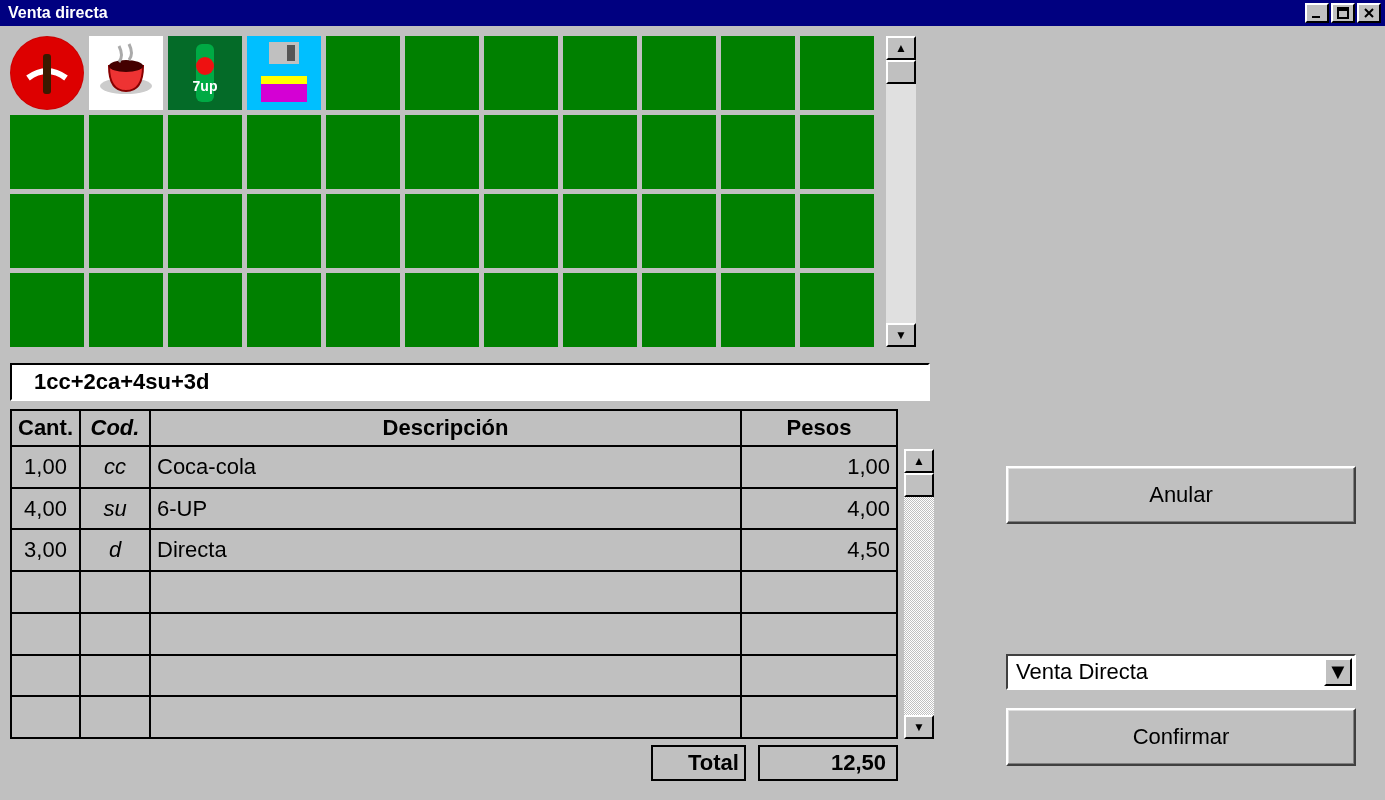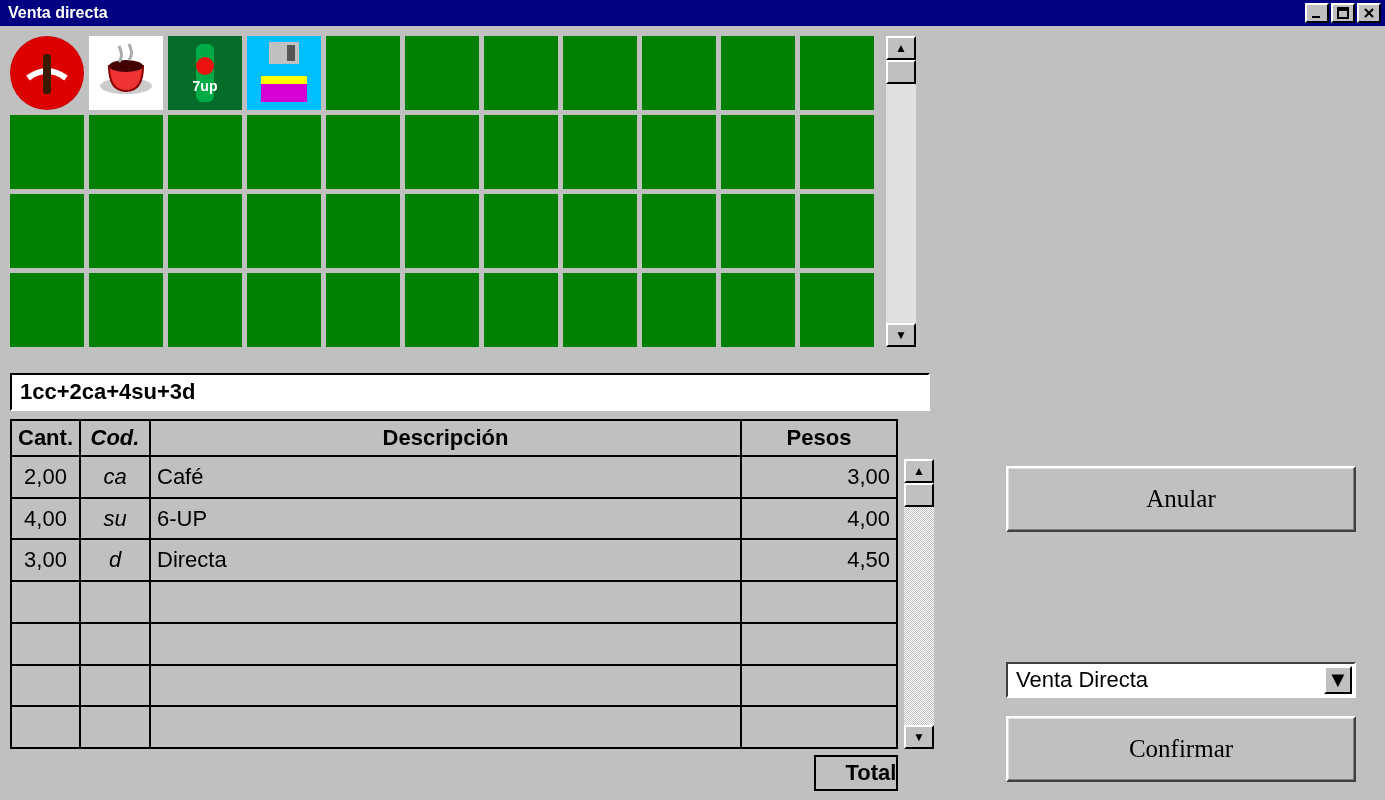--- a/index.html
+++ b/index.html
@@ -94,31 +94,31 @@
     position:absolute; top:0; left:0; right:0; height:24px;
     background:#c0c0c0;
     border-top: 2px solid #fff;
     border-left: 2px solid #fff;
     border-right: 2px solid #000;
     border-bottom: 2px solid #000;
   }
 
   
   .cmd-input {
-    margin-top: 26px;
+    margin-top: 16px;
     width: 920px;
     height: 38px;
     border-top: 2px solid #000;
     border-left: 2px solid #000;
     border-right: 2px solid #fff;
     border-bottom: 2px solid #fff;
     background: #fff;
     font-size: 22px;
     font-weight: bold;
-    padding: 4px 8px;
+    padding: 4px 22px;
     font-family: inherit;
     outline: none;
   }
 
   
   .items-area {
     margin-top: 8px;
     display:flex;
     gap:6px;
     width:930px;
@@ -162,43 +162,42 @@
   }
   .total-label, .total-value {
     border: 2px solid #000;
     background:#c0c0c0;
     font-size:22px;
     font-weight:bold;
     padding: 3px 10px;
     height: 36px;
     display:flex; align-items:center;
   }
-  .total-label { width:84px; justify-content:center;padding-left:40px; }
+  .total-label { width:95px; justify-content:center;padding-left:40px; }
   .total-value { width:140px; justify-content:flex-end; }
 
   
   .side-panel {
     position:absolute;
     left: 1006px;
     top: 440px;
     width: 350px;
   }
   .big-btn {
     width: 350px;
-    height: 66px;
+    height: 58px;
     background:#c0c0c0;
     border-top: 2px solid #fff;
     border-left: 2px solid #fff;
     border-right: 2px solid #404040;
     border-bottom: 2px solid #404040;
     box-shadow: inset -1px -1px 0 #808080, inset 1px 1px 0 #dfdfdf;
-    font-size: 25px;
+    font-size: 22px;
     display:flex; align-items:center; justify-content:center;
     cursor:pointer;
-    font-family:Liberation Serif, serif;
   }
   .anular-btn { margin-bottom: 130px; }
   .dropdown {
     width:350px; height:36px;
     border-top: 2px solid #404040;
     border-left: 2px solid #404040;
     border-right: 2px solid #fff;
     border-bottom: 2px solid #fff;
     background:#fff;
     display:flex; align-items:center;
@@ -340,24 +339,24 @@
       <thead>
         <tr>
           <th class="col-qty">Cant.</th>
           <th class="col-code">Cod.</th>
           <th class="col-desc">Descripción</th>
           <th class="col-price">Pesos</th>
         </tr>
       </thead>
       <tbody id="itemsBody">
           <tr>
-            <td class="col-qty">2,00</td>
-            <td class="col-code">ca</td>
-            <td class="col-desc">Café</td>
-            <td class="col-price">3,00</td>
+            <td class="col-qty">1,00</td>
+            <td class="col-code">cc</td>
+            <td class="col-desc">Coca-cola</td>
+            <td class="col-price">1,00</td>
           </tr>
           <tr>
             <td class="col-qty">4,00</td>
             <td class="col-code">su</td>
             <td class="col-desc">6-UP</td>
             <td class="col-price">4,00</td>
           </tr>
           <tr>
             <td class="col-qty">3,00</td>
             <td class="col-code">d</td>
@@ -394,20 +393,21 @@
       <div class="sb-btn">▲</div>
       <div class="sb-track">
         <div class="sb-thumb"></div>
       </div>
       <div class="sb-btn">▼</div>
     </div>
   </div>
 
   <div class="total-row">
     <div class="total-label">Total</div>
+    <div class="total-value">12,50</div>
   </div>
 
   
   <div class="side-panel">
     <div class="big-btn anular-btn">Anular</div>
     <div class="dropdown">
       <span class="dd-text">Venta Directa</span>
       <div class="dd-btn">▼</div>
     </div>
     <div class="big-btn">Confirmar</div>

